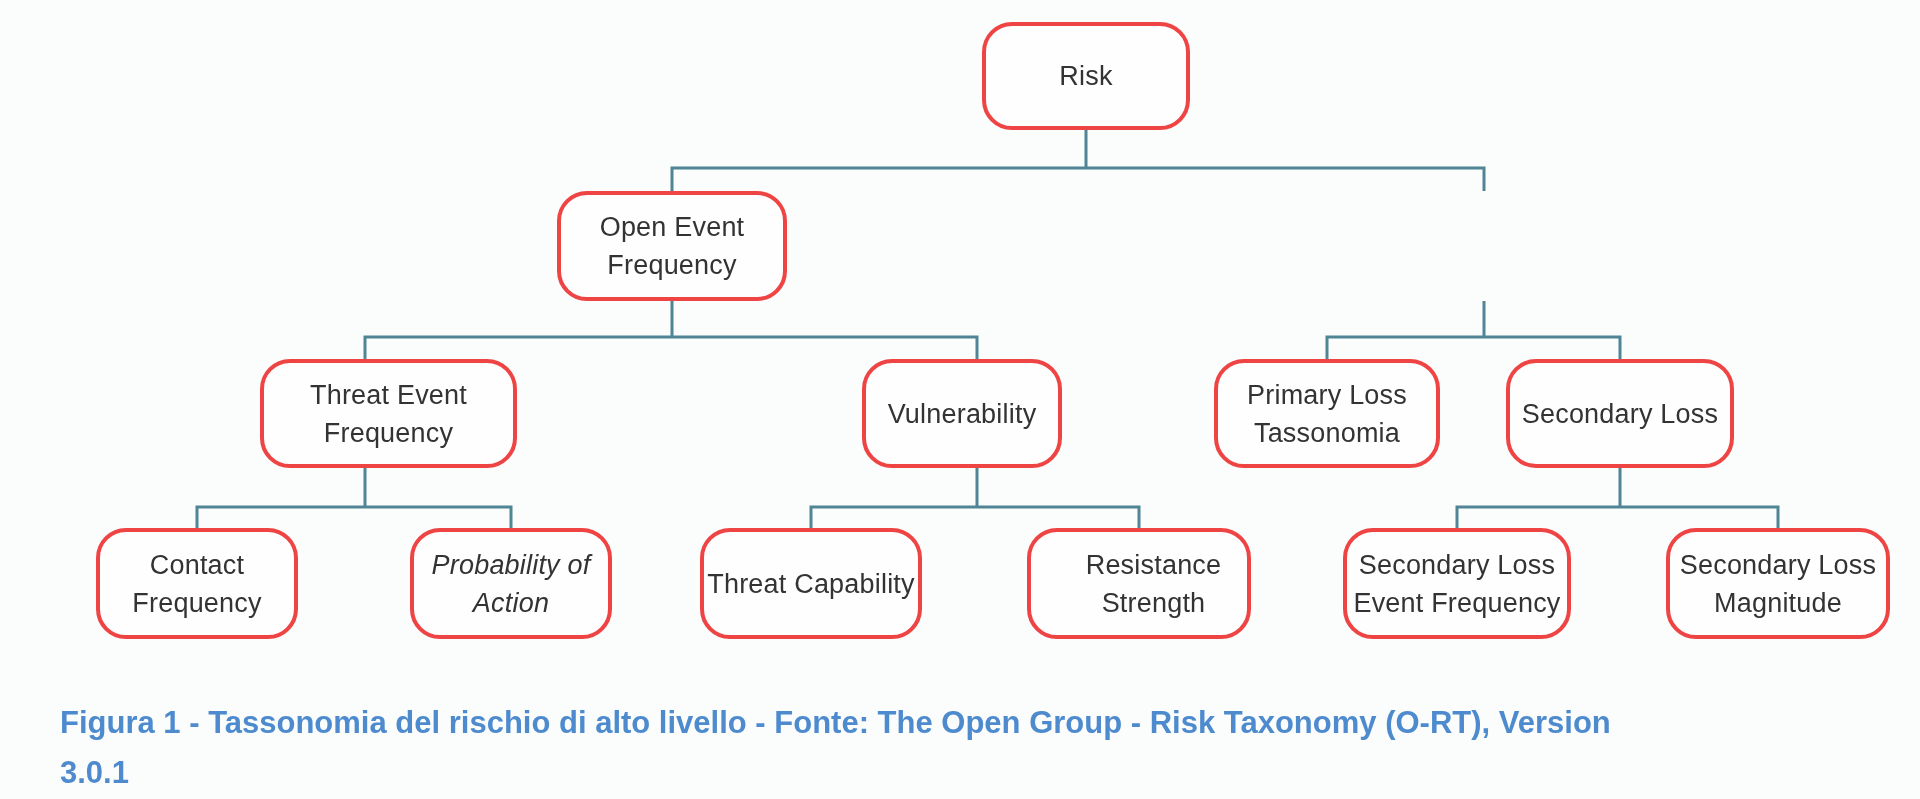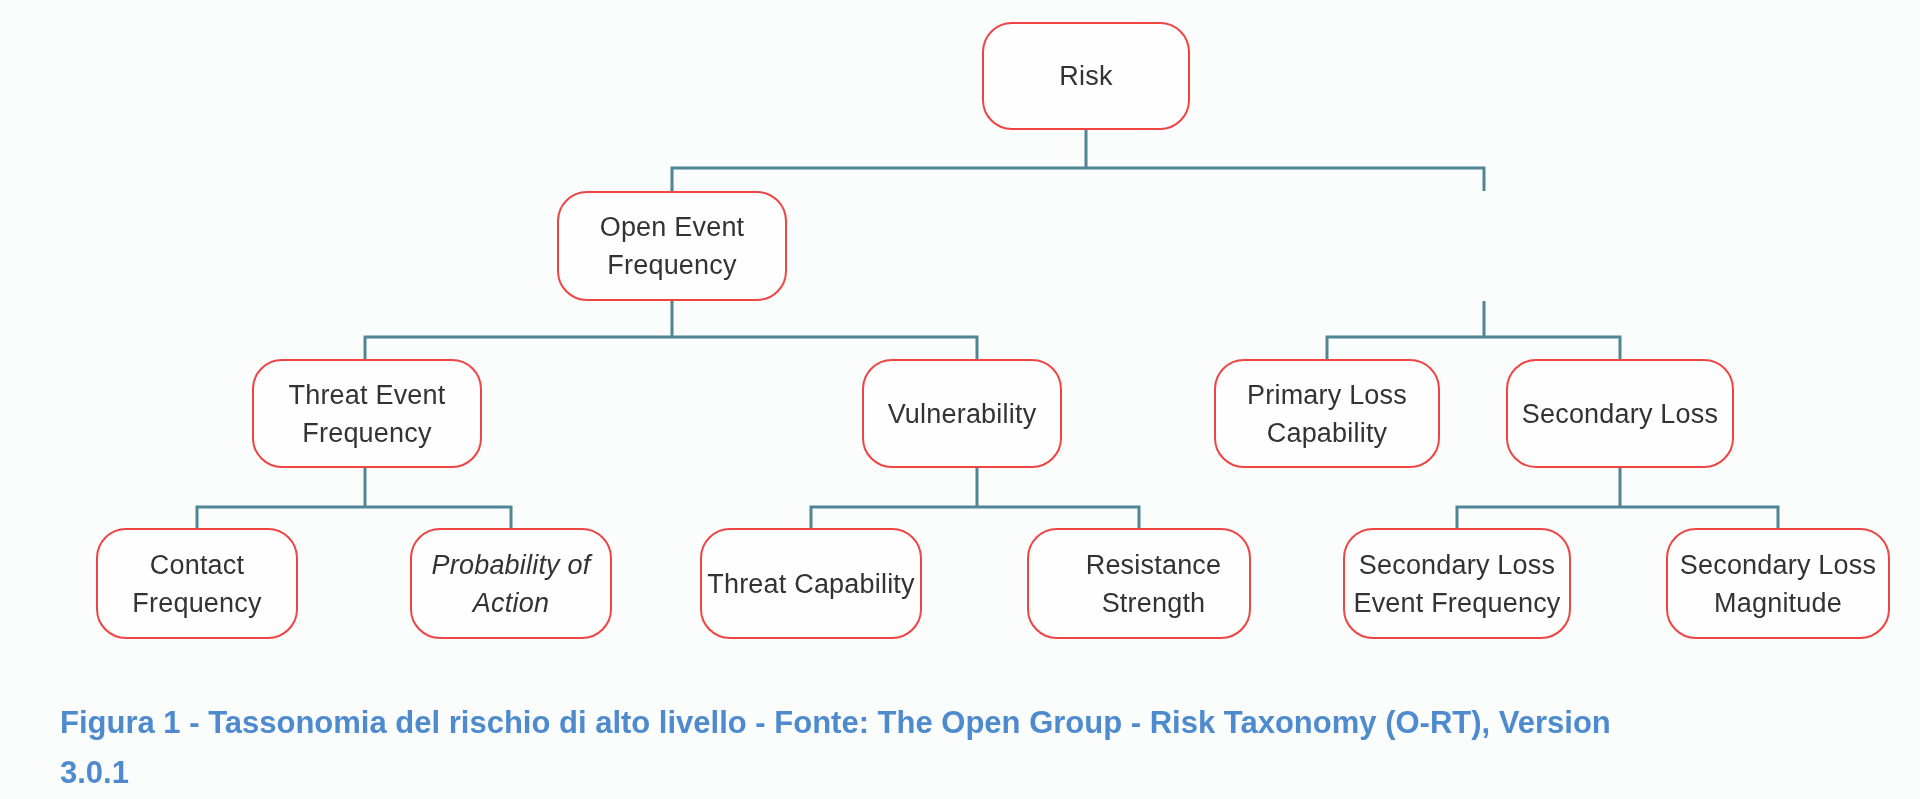--- a/index.html
+++ b/index.html
@@ -19,21 +19,21 @@
     position: absolute;
     left: 0;
     top: 0;
     width: 1920px;
     height: 799px;
   }
   .node {
     position: absolute;
     box-sizing: border-box;
     background: #fefefe;
-    border: 2px solid #ef4444;
+    border: 4px solid #ef4444;
     border-radius: 30px;
     display: flex;
     align-items: center;
     justify-content: center;
     text-align: center;
   }
   .node-label {
     font-size: 27px;
     line-height: 38px;
     color: #333333;
@@ -48,21 +48,21 @@
     font-size: 31px;
     line-height: 50px;
     font-weight: bold;
     color: #4d8bce;
     white-space: pre-line;
   }
   
   #node-risk                           { left: 982px;  top: 22px;  width: 208px; height: 108px; }
   #node-loss-event-frequency           { left: 557px;  top: 191px; width: 230px; height: 110px; }
   #node-loss-magnitude                 { left: 1368px; top: 191px; width: 232px; height: 110px; }
-  #node-threat-event-frequency         { left: 252px;  top: 359px; width: 230px; height: 109px; }
+  #node-threat-event-frequency         { left: 260px;  top: 359px; width: 257px; height: 109px; }
   #node-vulnerability                  { left: 862px;  top: 359px; width: 200px; height: 109px; }
   #node-primary-loss-magnitude         { left: 1214px; top: 359px; width: 226px; height: 109px; }
   #node-secondary-loss                 { left: 1506px; top: 359px; width: 228px; height: 109px; }
   #node-contact-frequency              { left: 96px;   top: 528px; width: 202px; height: 111px; }
   #node-probability-of-action          { left: 410px;  top: 528px; width: 202px; height: 111px; font-style: italic; }
   #node-threat-capability              { left: 700px;  top: 528px; width: 222px; height: 111px; }
   #node-resistance-strength            { left: 1027px; top: 528px; width: 224px; height: 111px; padding-left: 29px; }
   #node-secondary-loss-event-frequency { left: 1343px; top: 528px; width: 228px; height: 111px; }
   #node-secondary-loss-magnitude       { left: 1666px; top: 528px; width: 224px; height: 111px; }
 </style>
@@ -94,21 +94,21 @@
     <span class="node-label">Threat Event
 Frequency</span>
   </div>
 
   <div class="node" id="node-vulnerability">
     <span class="node-label">Vulnerability</span>
   </div>
 
   <div class="node" id="node-primary-loss-magnitude">
     <span class="node-label">Primary Loss
-Capability</span>
+Tassonomia</span>
   </div>
 
   <div class="node" id="node-secondary-loss">
     <span class="node-label">Secondary Loss</span>
   </div>
 
   <div class="node" id="node-contact-frequency">
     <span class="node-label">Contact
 Frequency</span>
   </div>

